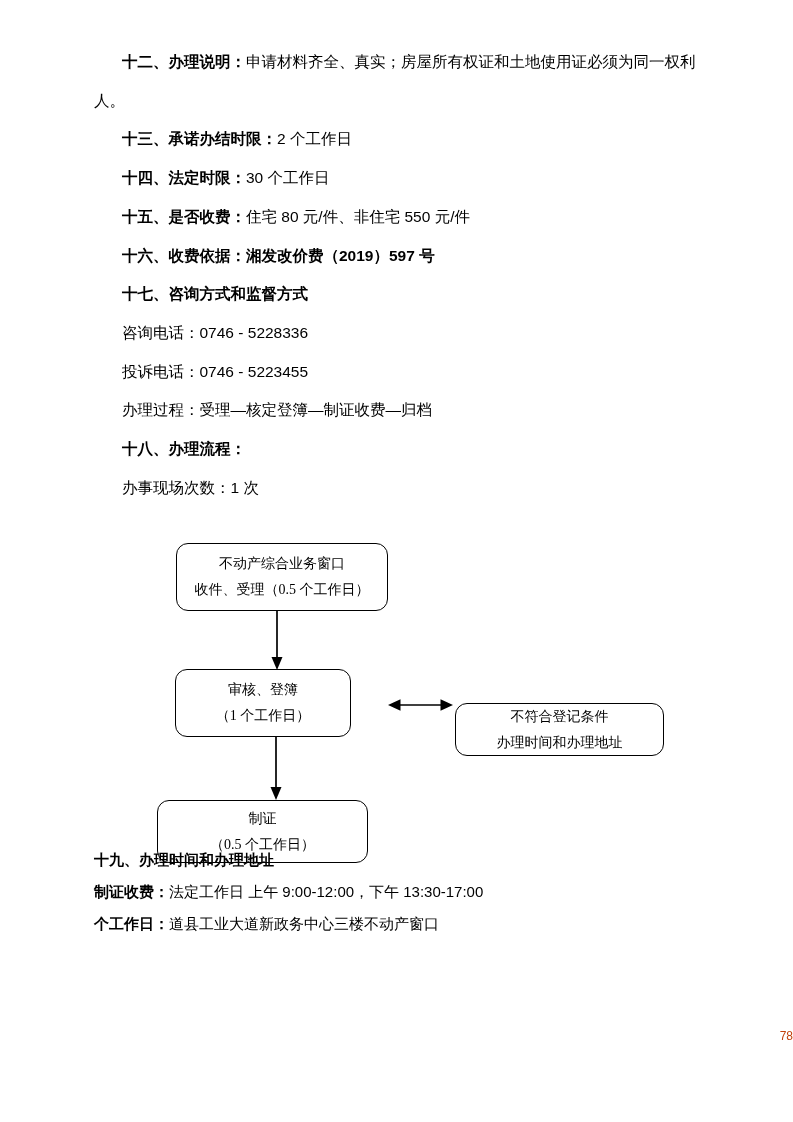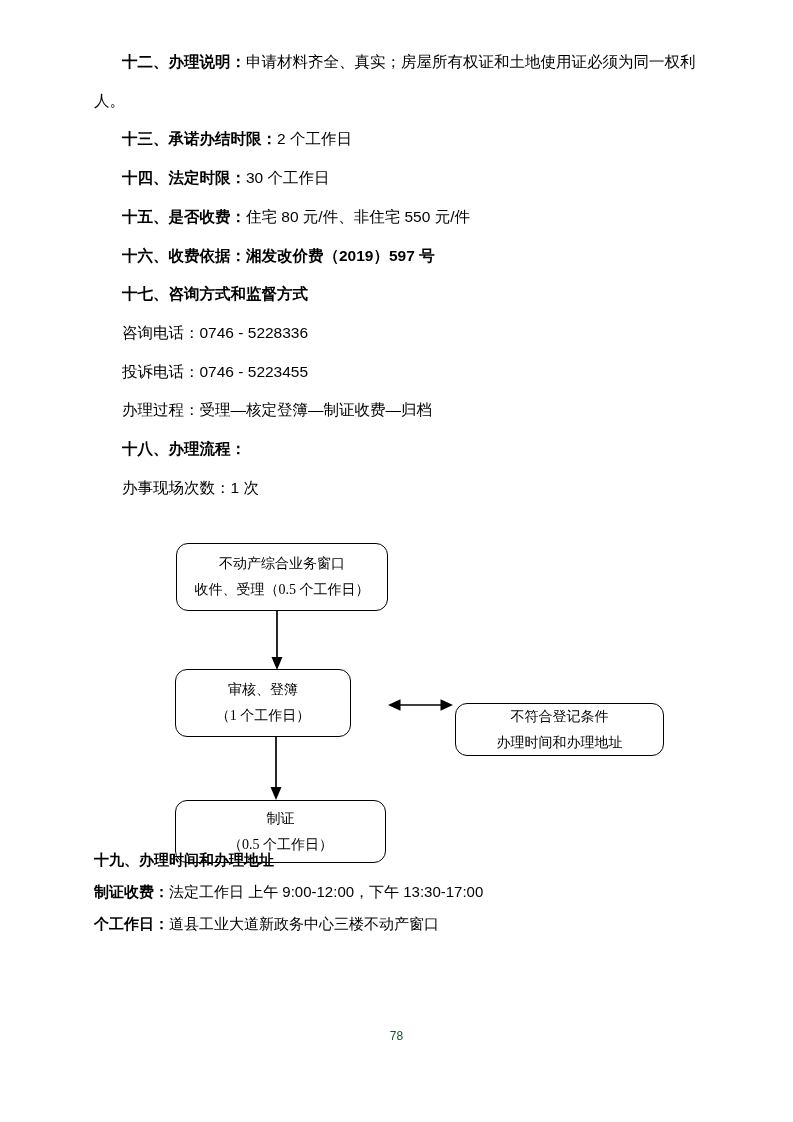--- a/index.html
+++ b/index.html
@@ -45,40 +45,40 @@
     align-items: center;
     justify-content: center;
     font-family: "Liberation Serif", "DejaVu Serif", serif;
     font-size: 14px;
     line-height: 26px;
     text-align: center;
   }
   .fc-box1 { left: 176px; top: -3px;  width: 212px; height: 68px; }
   .fc-box2 { left: 175px; top: 123px; width: 176px; height: 68px; }
   .fc-box3 { left: 455px; top: 125px; width: 209px; height: 53px; margin-top: 32px; }
-  .fc-box4 { left: 175px; top: 254px; width: 211px; height: 63px; }
+  .fc-box4 { left: 157px; top: 254px; width: 211px; height: 63px; }
   
   .doc2 {
     position: absolute;
     left: 94px;
     top: 844px;
     width: 619px;
     font-size: 15px;
     line-height: 32px;
   }
   
   .pagenum {
     position: absolute;
     top: 1028px;
     left: 0;
     width: 100%;
-    text-align: center;
+    text-align: right;
     font-size: 12px;
     line-height: 16px;
-    color: #14532d;
+    color: #c2410c;
   }
 </style>
 </head>
 <body>
 
 <div class="page">
 
   <div class="doc">
     <p class="para indent"><span class="b">十二、办理说明：</span><span>申请材料齐全、真实；房屋所有权证和土地使用证必须为同一权利人。</span></p>
     <p class="para indent"><span class="b">十三、承诺办结时限：</span><span>2 个工作日</span></p>

